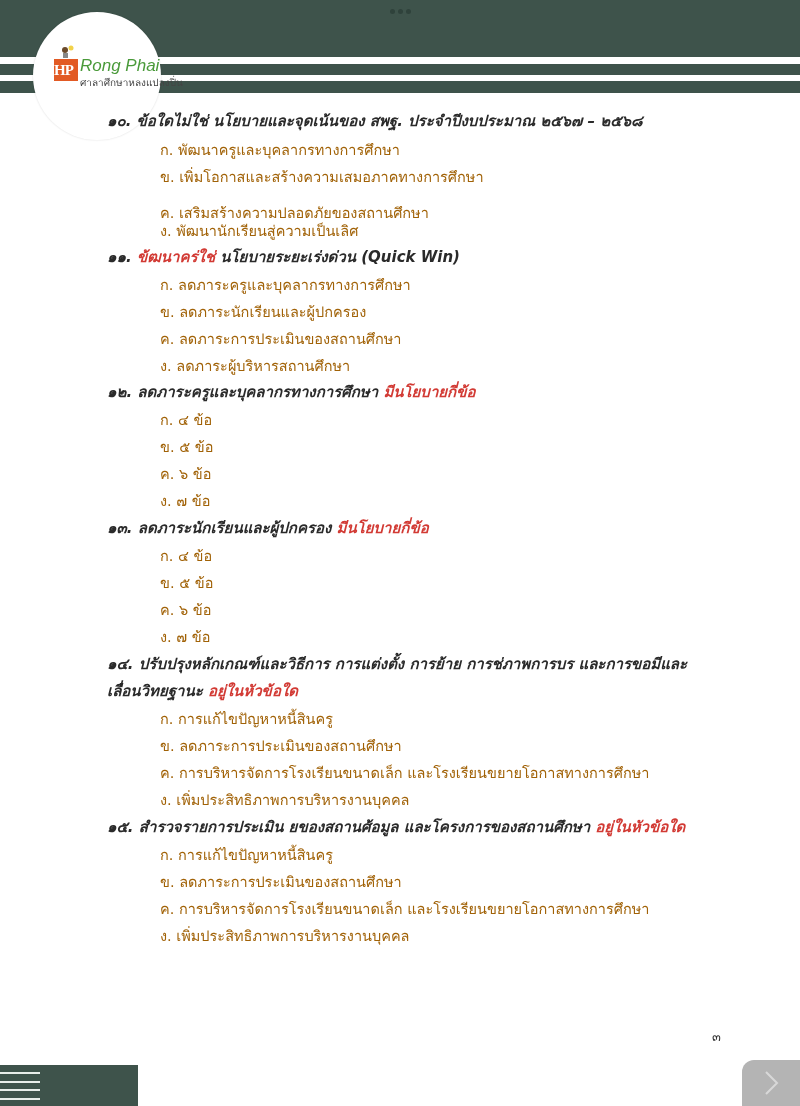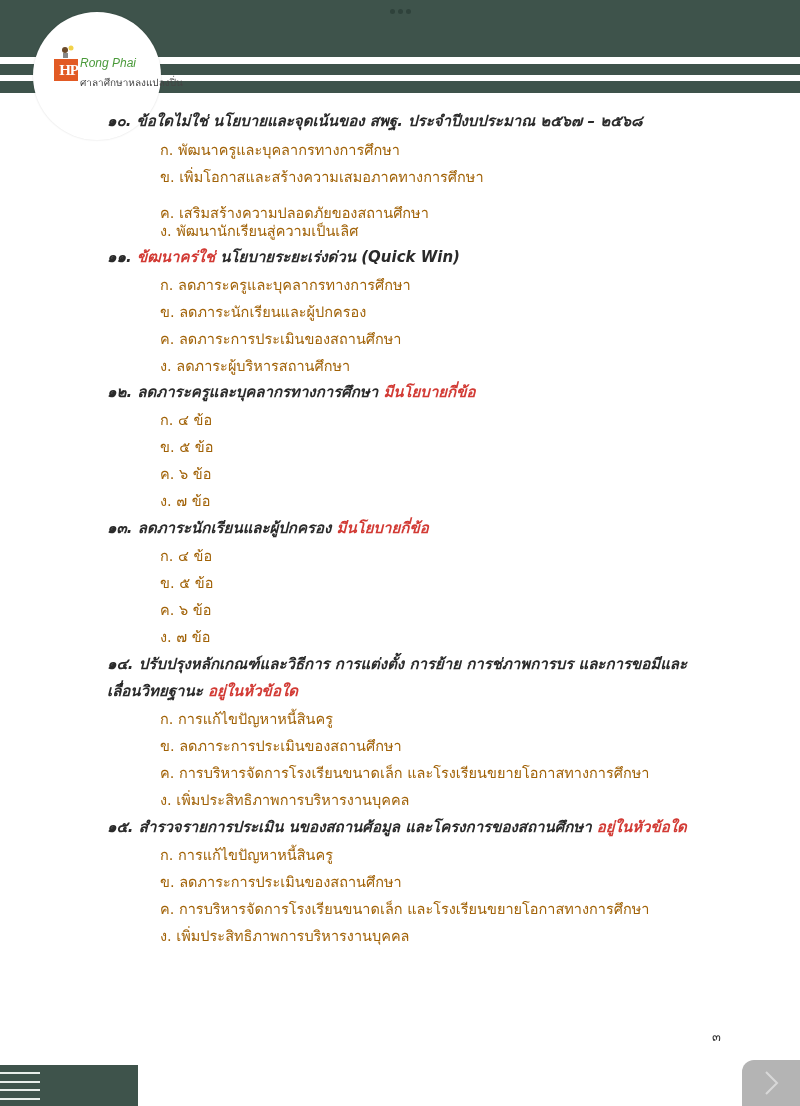--- a/index.html
+++ b/index.html
@@ -4,23 +4,23 @@
 <style>
   html, body { margin:0; padding:0; }
   body { width:800px; height:1106px; position:relative; overflow:hidden; background:#ffffff; font-family:"DejaVu Sans", sans-serif; color:#2a2a2a; }
   .hdr-main { position:absolute; left:0; top:0; width:800px; height:57px; background:#3e534b; }
   .hdr-stripe { position:absolute; left:0; width:800px; background:#3e534b; }
   .s1 { top:64px; height:11px; }
   .s2 { top:81px; height:12px; }
   .dots { position:absolute; left:390px; top:9px; display:flex; gap:3px; }
   .dots span { width:5px; height:5px; border-radius:50%; background:#2f423b; display:block; }
   .logo-circle { position:absolute; left:33px; top:12px; width:128px; height:128px; border-radius:50%; background:#fff; box-shadow:0 0 2px rgba(0,0,0,0.15); }
-  .logo-box { position:absolute; left:54px; top:59px; width:24px; height:22px; background:#e25a24; color:#fff; font-weight:bold; font-size:15px; line-height:22px; text-align:right; letter-spacing:-1px; font-family:"Liberation Serif", serif; }
+  .logo-box { position:absolute; left:54px; top:59px; width:24px; height:22px; background:#e25a24; color:#fff; font-weight:bold; font-size:15px; line-height:22px; text-align:left; letter-spacing:-1px; font-family:"Liberation Serif", serif; }
   .logo-fig { position:absolute; left:60px; top:44px; width:14px; height:14px; }
-  .logo-name { position:absolute; left:80px; top:56px; font-size:12px; color:#4a9a3a; font-style:italic; font-family:"Liberation Sans", sans-serif; white-space:nowrap; }
+  .logo-name { position:absolute; left:80px; top:56px; font-size:17px; color:#4a9a3a; font-style:italic; font-family:"Liberation Sans", sans-serif; white-space:nowrap; }
   .logo-sub { position:absolute; left:80px; top:75px; font-size:10px; color:#444; white-space:nowrap; }
   .content { position:absolute; left:0; top:0; width:800px; }
   .q { position:absolute; left:107px; font-size:15px; font-weight:bold; color:#2a2a2a; white-space:nowrap;font-style:italic; }
   .q .red { color:#d23a34; }
   .opt { position:absolute; left:160px; font-size:14.5px; color:#a16207; white-space:nowrap; }
   .pagenum { position:absolute; left:712px; top:1026px; font-size:13px; color:#333; }
   .ftr { position:absolute; left:0; top:1065px; width:138px; height:41px; background:#3e534b; }
   .ftr-line { position:absolute; left:0; width:40px; height:2px; background:#e8eeea; }
   .next-btn { position:absolute; left:742px; top:1060px; width:58px; height:46px; background:#b4b4b4; border-radius:12px 0 0 0; display:flex; align-items:center; justify-content:center; }
 </style>
@@ -85,21 +85,21 @@
   </div>
   <div class="q" style="top:679px">
     <span>เลื่อนวิทยฐานะ</span> <span class="red">อยู่ในหัวข้อใด</span>
   </div>
   <div class="opt" style="top:707px">ก. การแก้ไขปัญหาหนี้สินครู</div>
   <div class="opt" style="top:734px">ข. ลดภาระการประเมินของสถานศึกษา</div>
   <div class="opt" style="top:761px">ค. การบริหารจัดการโรงเรียนขนาดเล็ก และโรงเรียนขยายโอกาสทางการศึกษา</div>
   <div class="opt" style="top:788px">ง. เพิ่มประสิทธิภาพการบริหารงานบุคคล</div>
 
   <div class="q" style="top:815px">
-    <span>๑๕.</span> <span>สำรวจรายการประเมิน นของสถานศ้อมูล และโครงการของสถานศึกษา</span> <span class="red">อยู่ในหัวข้อใด</span>
+    <span>๑๕.</span> <span>สำรวจรายการประเมิน ยของสถานศ้อมูล และโครงการของสถานศึกษา</span> <span class="red">อยู่ในหัวข้อใด</span>
   </div>
   <div class="opt" style="top:843px">ก. การแก้ไขปัญหาหนี้สินครู</div>
   <div class="opt" style="top:870px">ข. ลดภาระการประเมินของสถานศึกษา</div>
   <div class="opt" style="top:897px">ค. การบริหารจัดการโรงเรียนขนาดเล็ก และโรงเรียนขยายโอกาสทางการศึกษา</div>
   <div class="opt" style="top:924px">ง. เพิ่มประสิทธิภาพการบริหารงานบุคคล</div>
 </div>
 
 <div class="pagenum">๓</div>
 
 <div class="ftr">

